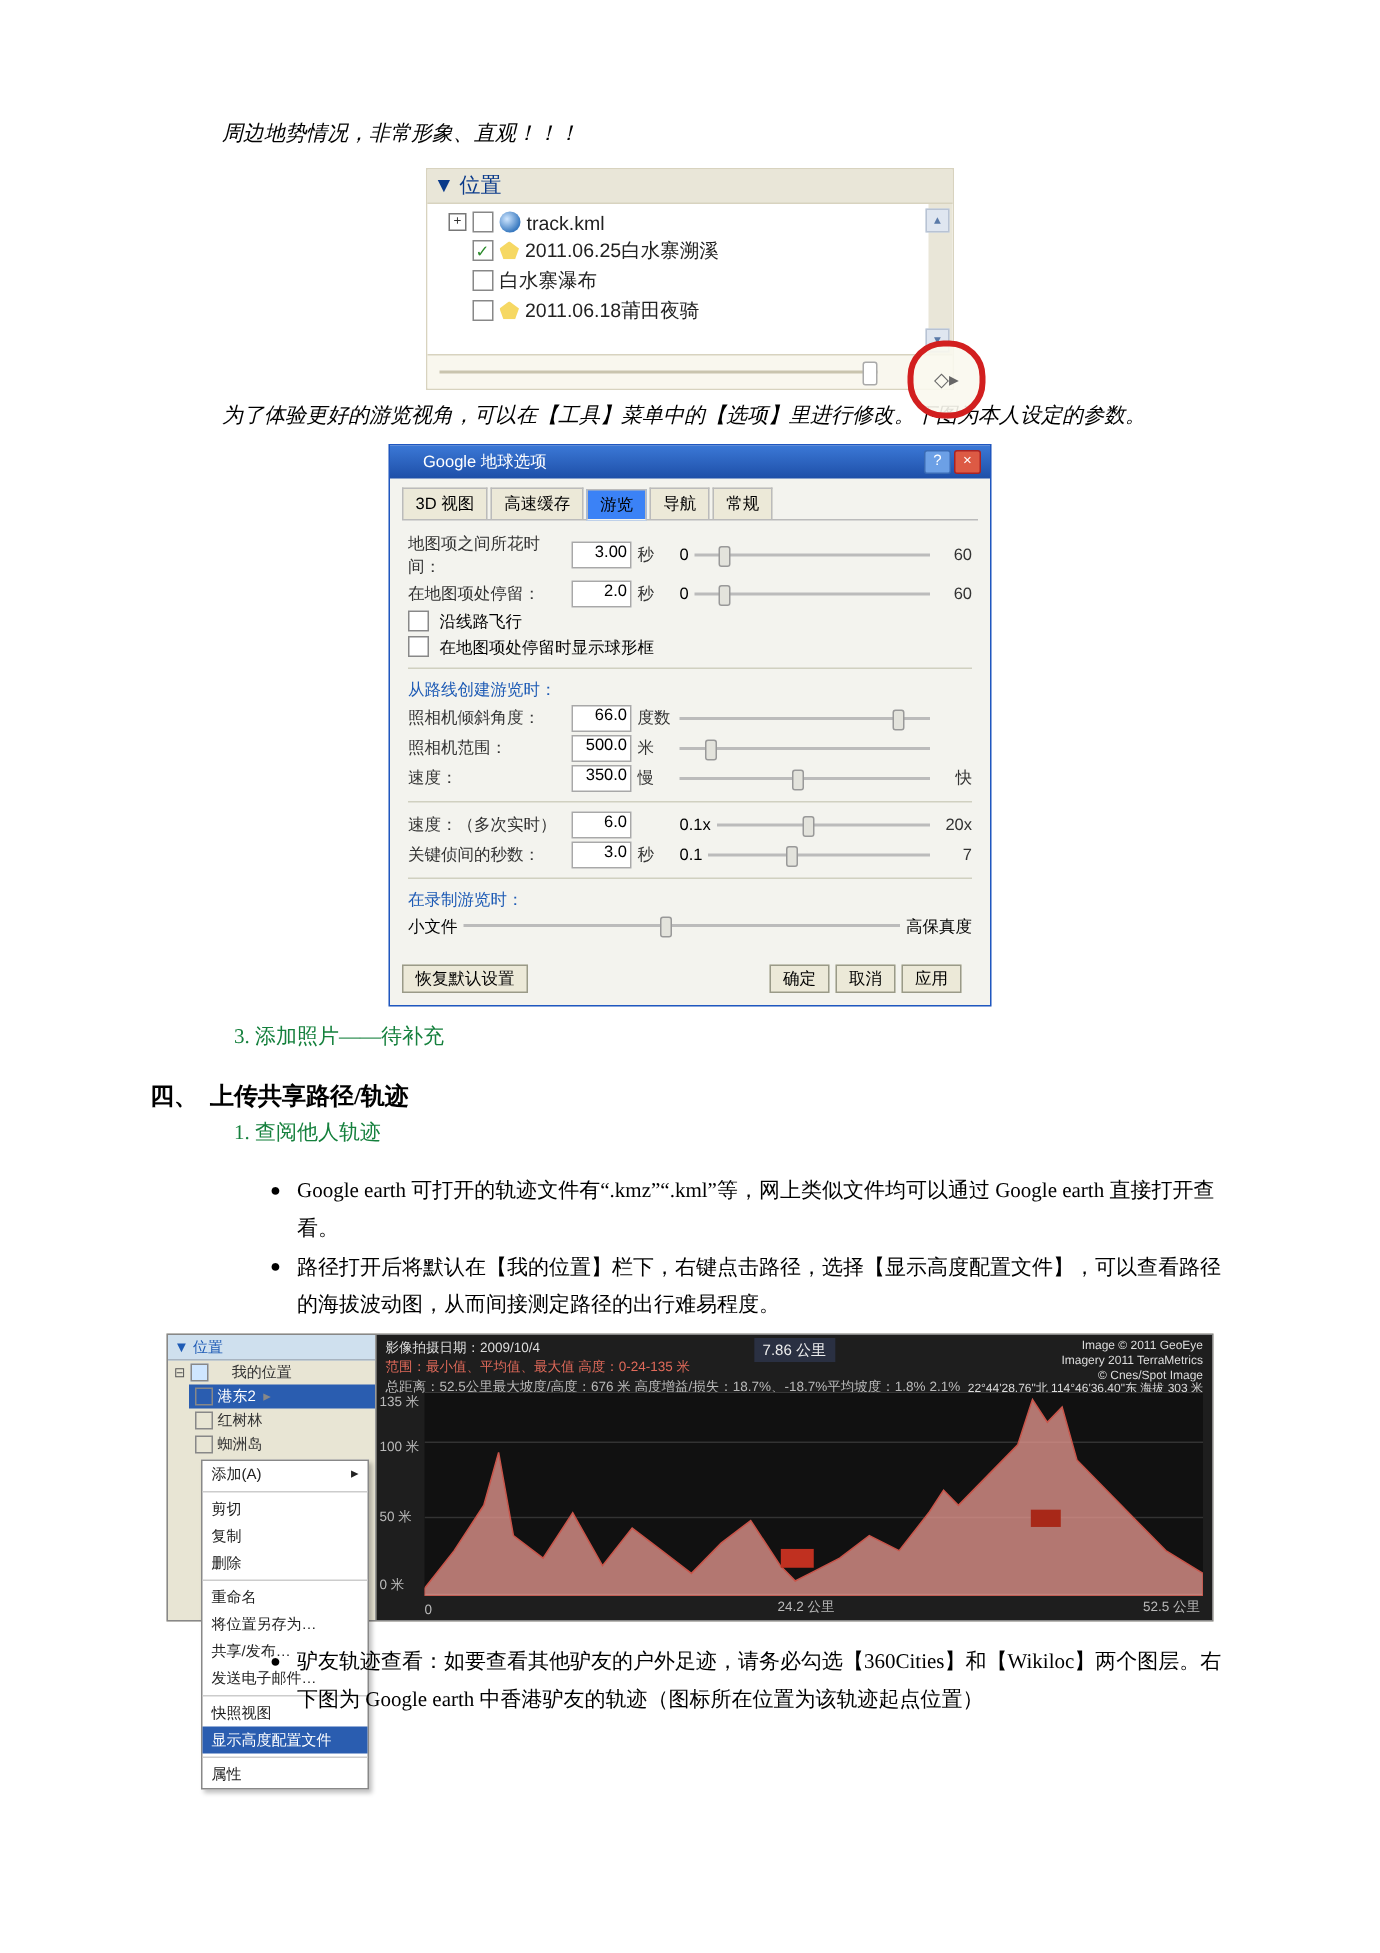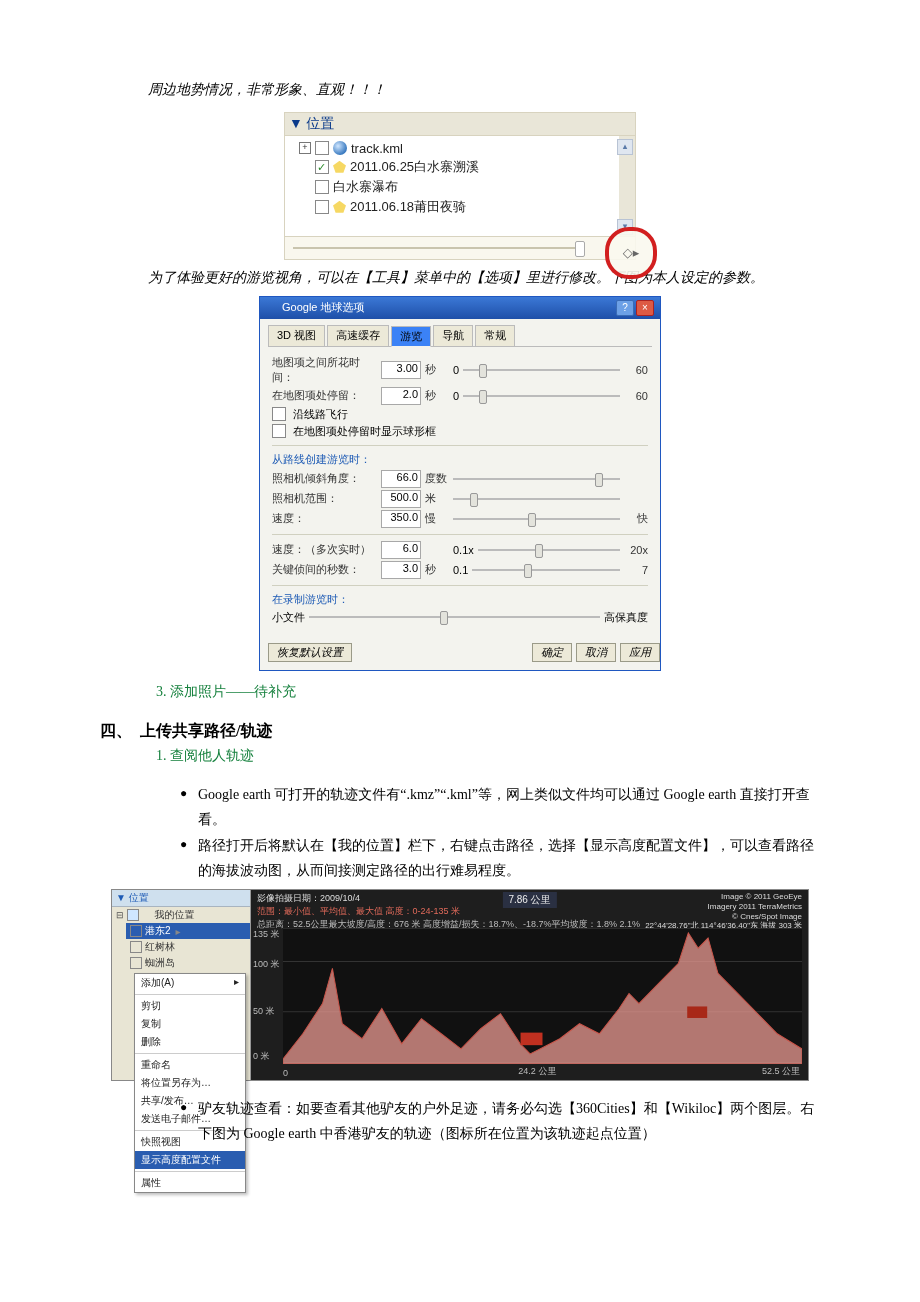--- a/index.html
+++ b/index.html
@@ -289,22 +289,21 @@
     margin-right: 3px;
     vertical-align: middle;
   }
   .sec-sep {
     border-top: 1px solid #d0d0c0;
     margin: 6px 0;
   }
   .dlg-foot {
     display: flex;
     justify-content: space-between;
-    padding: 4px 0 8px 8px;
-    font-style: italic;
+    padding: 4px 19px 8px 8px;
   }
   .btn {
     border: 1px solid #9a9a88;
     background: #ece9d8;
     padding: 1px 8px;
     font-size: 11px;
   }
   .btn-grp {
     display: flex;
     gap: 4px;

